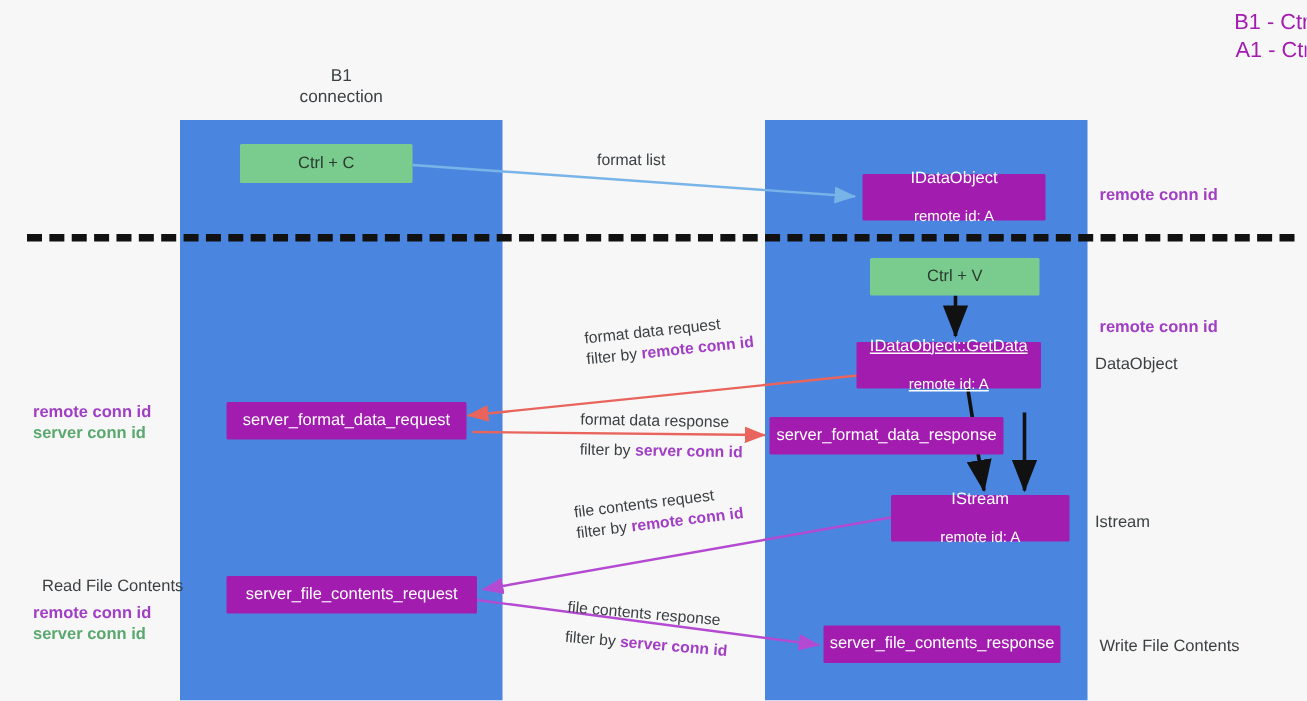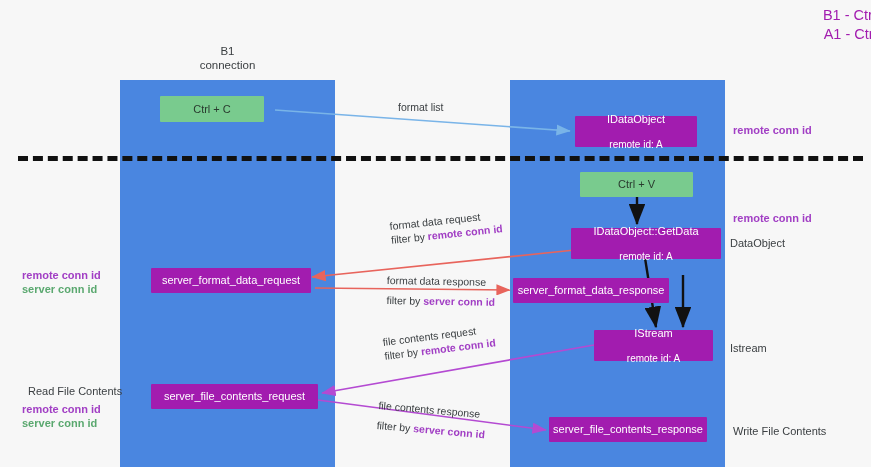--- a/index.html
+++ b/index.html
@@ -101,34 +101,34 @@
 
     <line x1="683" y1="275" x2="683" y2="327" stroke="#111111" stroke-width="2.4" marker-end="url(#ah-black)"></line>
 
     <line x1="594" y1="345" x2="322" y2="393" stroke="#b44ad2" stroke-width="1.6" marker-end="url(#ah-purple)"></line>
 
     <line x1="318" y1="400" x2="546" y2="430" stroke="#b44ad2" stroke-width="1.6" marker-end="url(#ah-purple)"></line>
   </svg>
 
   <div class="divider"></div>
 
-  <div class="box green" style="left:160px;top:96px;width:104px;height:26px;">
+  <div class="box green" style="left:160px;top:96px;width:115px;height:26px;">
     <span>Ctrl + C</span>
   </div>
 
   <div class="box orange" style="left:575px;top:116px;width:122px;height:31px;">
     <span>IDataObject</span>
     <span class="l2">remote id: A</span>
   </div>
 
   <div class="box green" style="left:580px;top:172px;width:113px;height:25px;">
     <span>Ctrl + V</span>
   </div>
 
-  <div class="box orange" style="left:571px;top:228px;width:150px;height:31px;">
+  <div class="box orange" style="left:571px;top:228px;width:123px;height:31px;text-decoration:underline;">
     <span>IDataObject::GetData</span>
     <span class="l2">remote id: A</span>
   </div>
 
   <div class="box orange" style="left:151px;top:268px;width:160px;height:25px;">
     <span>server_format_data_request</span>
   </div>
 
   <div class="box orange" style="left:513px;top:278px;width:156px;height:25px;">
     <span>server_format_data_response</span>

